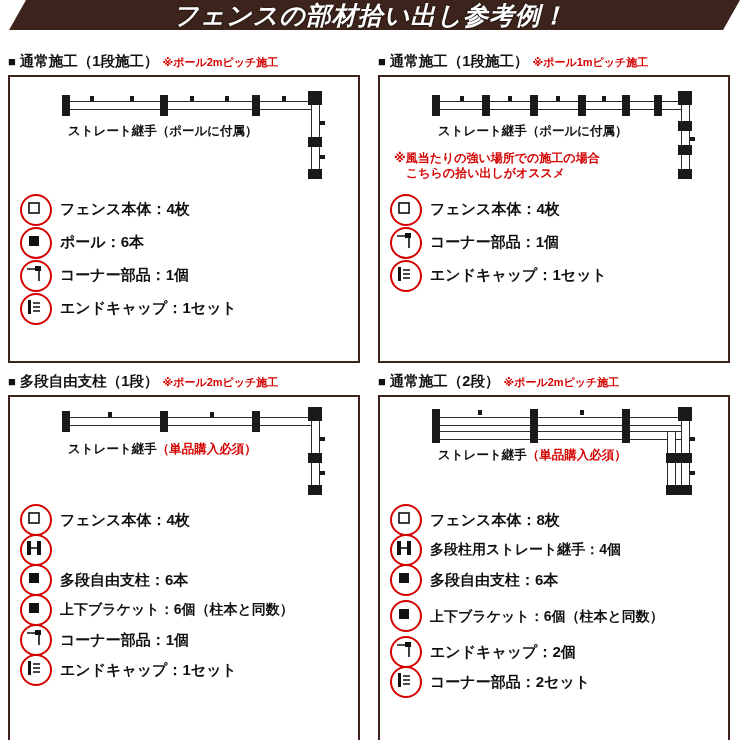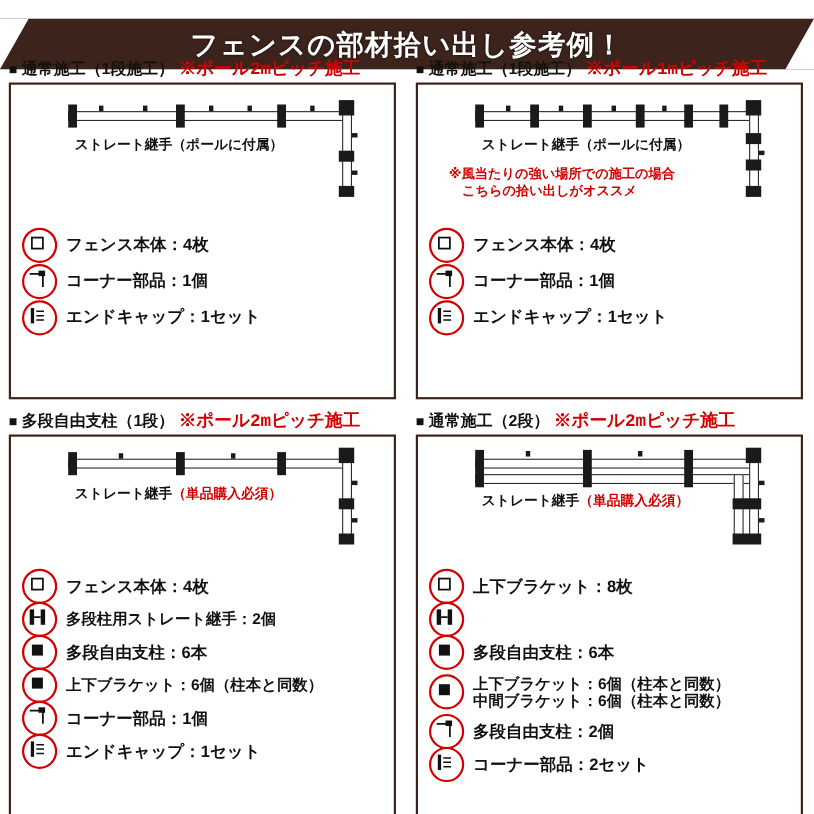--- a/index.html
+++ b/index.html
@@ -6,23 +6,23 @@
   body{
     width:740px;height:740px;
     background:#ffffff;
     font-family:"Liberation Sans","DejaVu Sans",sans-serif;
     -webkit-font-smoothing:antialiased;
   }
   #page{position:relative;width:740px;height:740px;overflow:hidden;background:#ffffff;}
 
   
   .header{
-    position:absolute;left:0;top:17px;width:740px;height:46px;
+    position:absolute;left:0;top:0;width:740px;height:30px;
     background:#3c241c;
-    display:flex;align-items:center;justify-content:center;
+    display:flex;align-items:center;justify-content:center;font-style:italic;
   }
   .header .title{
     color:#ffffff;font-size:25px;font-weight:bold;letter-spacing:1px;
     text-shadow:0 0 2px #000;
   }
   .hdr-tri{position:absolute;top:0;width:0;height:0;}
   .hdr-tri.left{left:0;border-top:46px solid #ffffff;border-right:26px solid transparent;}
   .hdr-tri.right{right:0;border-bottom:46px solid #ffffff;border-left:26px solid transparent;}
 
   
@@ -32,21 +32,21 @@
   .p1{left:378px;top:6px;}
   .p2{left:8px;top:326px;}
   .p3{left:378px;top:326px;}
 
   .panel-head{
     display:flex;align-items:baseline;gap:4px;
     height:20px;margin-bottom:3px;white-space:nowrap;
   }
   .panel-head .sq{font-size:13px;color:#111;line-height:1;}
   .panel-head .ttl{font-size:14.5px;font-weight:bold;color:#111;}
-  .panel-head .note{font-size:16px;font-weight:bold;color:#d40000;font-family:Liberation Mono, monospace;}
+  .panel-head .note{font-size:11px;font-weight:bold;color:#d40000;}
 
   .panel-body{
     border:2px solid #3c241c;background:#fff;
     box-sizing:border-box;
     padding:8px 10px 8px 10px;
     position:relative;
   }
   .pb-tall{height:288px;}
   .pb-tall2{height:350px;}
 
@@ -61,21 +61,21 @@
     position:absolute;font-size:12px;font-weight:bold;color:#d40000;line-height:1.25;
     white-space:nowrap;
   }
 
   
   .rail{position:absolute;background:#ffffff;border:1.5px solid #2b2b2b;box-sizing:border-box;}
   .post{position:absolute;background:#1a1a1a;}
   .tick{position:absolute;background:#1a1a1a;}
 
   
-  .items{margin-top:17px;}
+  .items{margin-top:4px;}
   .item{display:flex;align-items:center;height:33px;}
   .item.tight{height:30px;}
   .ico{
     width:28px;height:28px;border:2px solid #d40000;border-radius:50%;
     margin-right:8px;flex:0 0 auto;position:relative;background:#fff;
   }
   .ico svg{position:absolute;left:0;top:0;}
   .lbl{font-size:15px;font-weight:bold;color:#111;white-space:nowrap;}
   .lbl.sm{font-size:14px;}
   .lbl2{font-size:14px;font-weight:bold;color:#111;line-height:1.15;white-space:nowrap;}
@@ -124,20 +124,28 @@
           <div class="dg-label" style="left:48px;top:38px;">ストレート継手（ポールに付属）</div>
         </div>
         <div class="items">
           <div class="item">
             <span class="ico">
               <svg width="24" height="24" viewBox="0 0 24 24">
                   <rect x="7" y="7" width="10" height="10" fill="none" stroke="#111" stroke-width="1.6"></rect>
                 </svg>
             </span>
             <span class="lbl">フェンス本体：4枚</span>
+          </div>
+          <div class="item">
+            <span class="ico">
+              <svg width="24" height="24" viewBox="0 0 24 24">
+                  <rect x="7" y="7" width="10" height="10" fill="#111"></rect>
+                </svg>
+            </span>
+            <span class="lbl">ポール：6本</span>
           </div>
           <div class="item">
             <span class="ico">
               <svg width="24" height="24" viewBox="0 0 24 24">
                   <path d="M5 7 H17 V19" fill="none" stroke="#111" stroke-width="1.6"></path>
                   <rect x="13" y="4" width="6" height="5" fill="#111"></rect>
                 </svg>
             </span>
             <span class="lbl">コーナー部品：1個</span>
           </div>
@@ -173,21 +181,21 @@
           <div class="post" style="left:288px;top:6px;width:14px;height:14px;"></div>
           <div class="post" style="left:288px;top:36px;width:14px;height:10px;"></div>
           <div class="post" style="left:288px;top:60px;width:14px;height:10px;"></div>
           <div class="post" style="left:288px;top:84px;width:14px;height:10px;"></div>
           <div class="tick" style="left:70px;top:11px;width:4px;height:5px;"></div>
           <div class="tick" style="left:118px;top:11px;width:4px;height:5px;"></div>
           <div class="tick" style="left:166px;top:11px;width:4px;height:5px;"></div>
           <div class="tick" style="left:212px;top:11px;width:4px;height:5px;"></div>
           <div class="tick" style="left:300px;top:52px;width:5px;height:4px;"></div>
           <div class="dg-label" style="left:48px;top:38px;">ストレート継手（ポールに付属）</div>
-          <div class="warn" style="left:18px;top:66px;">※風当たりの強い場所での施工の場合<br>　こちらの拾い出しがオススメ</div>
+          <div class="warn" style="left:4px;top:66px;">※風当たりの強い場所での施工の場合<br>　こちらの拾い出しがオススメ</div>
         </div>
         <div class="items">
           <div class="item">
             <span class="ico">
               <svg width="24" height="24" viewBox="0 0 24 24">
                   <rect x="7" y="7" width="10" height="10" fill="none" stroke="#111" stroke-width="1.6"></rect>
                 </svg>
             </span>
             <span class="lbl">フェンス本体：4枚</span>
           </div>
@@ -245,21 +253,20 @@
             <span class="lbl">フェンス本体：4枚</span>
           </div>
           <div class="item tight">
             <span class="ico">
               <svg width="24" height="24" viewBox="0 0 24 24">
                   <rect x="5" y="5" width="4" height="14" fill="#111"></rect>
                   <rect x="15" y="5" width="4" height="14" fill="#111"></rect>
                   <path d="M9 12 H15" stroke="#111" stroke-width="1.6"></path>
                 </svg>
             </span>
-            <span class="lbl sm">多段柱用ストレート継手：2個</span>
           </div>
           <div class="item tight">
             <span class="ico">
               <svg width="24" height="24" viewBox="0 0 24 24">
                   <rect x="7" y="7" width="10" height="10" fill="#111"></rect>
                 </svg>
             </span>
             <span class="lbl">多段自由支柱：6本</span>
           </div>
           <div class="item tight">
@@ -316,58 +323,58 @@
           <div class="tick" style="left:300px;top:66px;width:5px;height:4px;"></div>
           <div class="dg-label" style="left:48px;top:42px;"><span>ストレート継手</span><span class="red">（単品購入必須）</span></div>
         </div>
         <div class="items">
           <div class="item tight">
             <span class="ico">
               <svg width="24" height="24" viewBox="0 0 24 24">
                   <rect x="7" y="7" width="10" height="10" fill="none" stroke="#111" stroke-width="1.6"></rect>
                 </svg>
             </span>
-            <span class="lbl">上下ブラケット：8枚</span>
+            <span class="lbl">フェンス本体：8枚</span>
           </div>
           <div class="item tight">
             <span class="ico">
               <svg width="24" height="24" viewBox="0 0 24 24">
                   <rect x="5" y="5" width="4" height="14" fill="#111"></rect>
                   <rect x="15" y="5" width="4" height="14" fill="#111"></rect>
                   <path d="M9 12 H15" stroke="#111" stroke-width="1.6"></path>
                 </svg>
             </span>
+            <span class="lbl sm">多段柱用ストレート継手：4個</span>
           </div>
           <div class="item tight">
             <span class="ico">
               <svg width="24" height="24" viewBox="0 0 24 24">
                   <rect x="7" y="7" width="10" height="10" fill="#111"></rect>
                 </svg>
             </span>
             <span class="lbl">多段自由支柱：6本</span>
           </div>
           <div class="item-multi">
             <span class="ico">
               <svg width="24" height="24" viewBox="0 0 24 24">
                   <rect x="7" y="7" width="10" height="10" fill="#111"></rect>
                 </svg>
             </span>
             <span>
               <div class="lbl2">上下ブラケット：6個（柱本と同数）</div>
-              <div class="lbl2">中間ブラケット：6個（柱本と同数）</div>
             </span>
           </div>
           <div class="item tight">
             <span class="ico">
               <svg width="24" height="24" viewBox="0 0 24 24">
                   <path d="M5 7 H17 V19" fill="none" stroke="#111" stroke-width="1.6"></path>
                   <rect x="13" y="4" width="6" height="5" fill="#111"></rect>
                 </svg>
             </span>
-            <span class="lbl">多段自由支柱：2個</span>
+            <span class="lbl">エンドキャップ：2個</span>
           </div>
           <div class="item tight">
             <span class="ico">
               <svg width="24" height="24" viewBox="0 0 24 24">
                   <rect x="6" y="5" width="3" height="14" fill="#111"></rect>
                   <path d="M11 8 H18 M11 12 H18 M11 16 H18" stroke="#111" stroke-width="1.4"></path>
                 </svg>
             </span>
             <span class="lbl">コーナー部品：2セット</span>
           </div>

